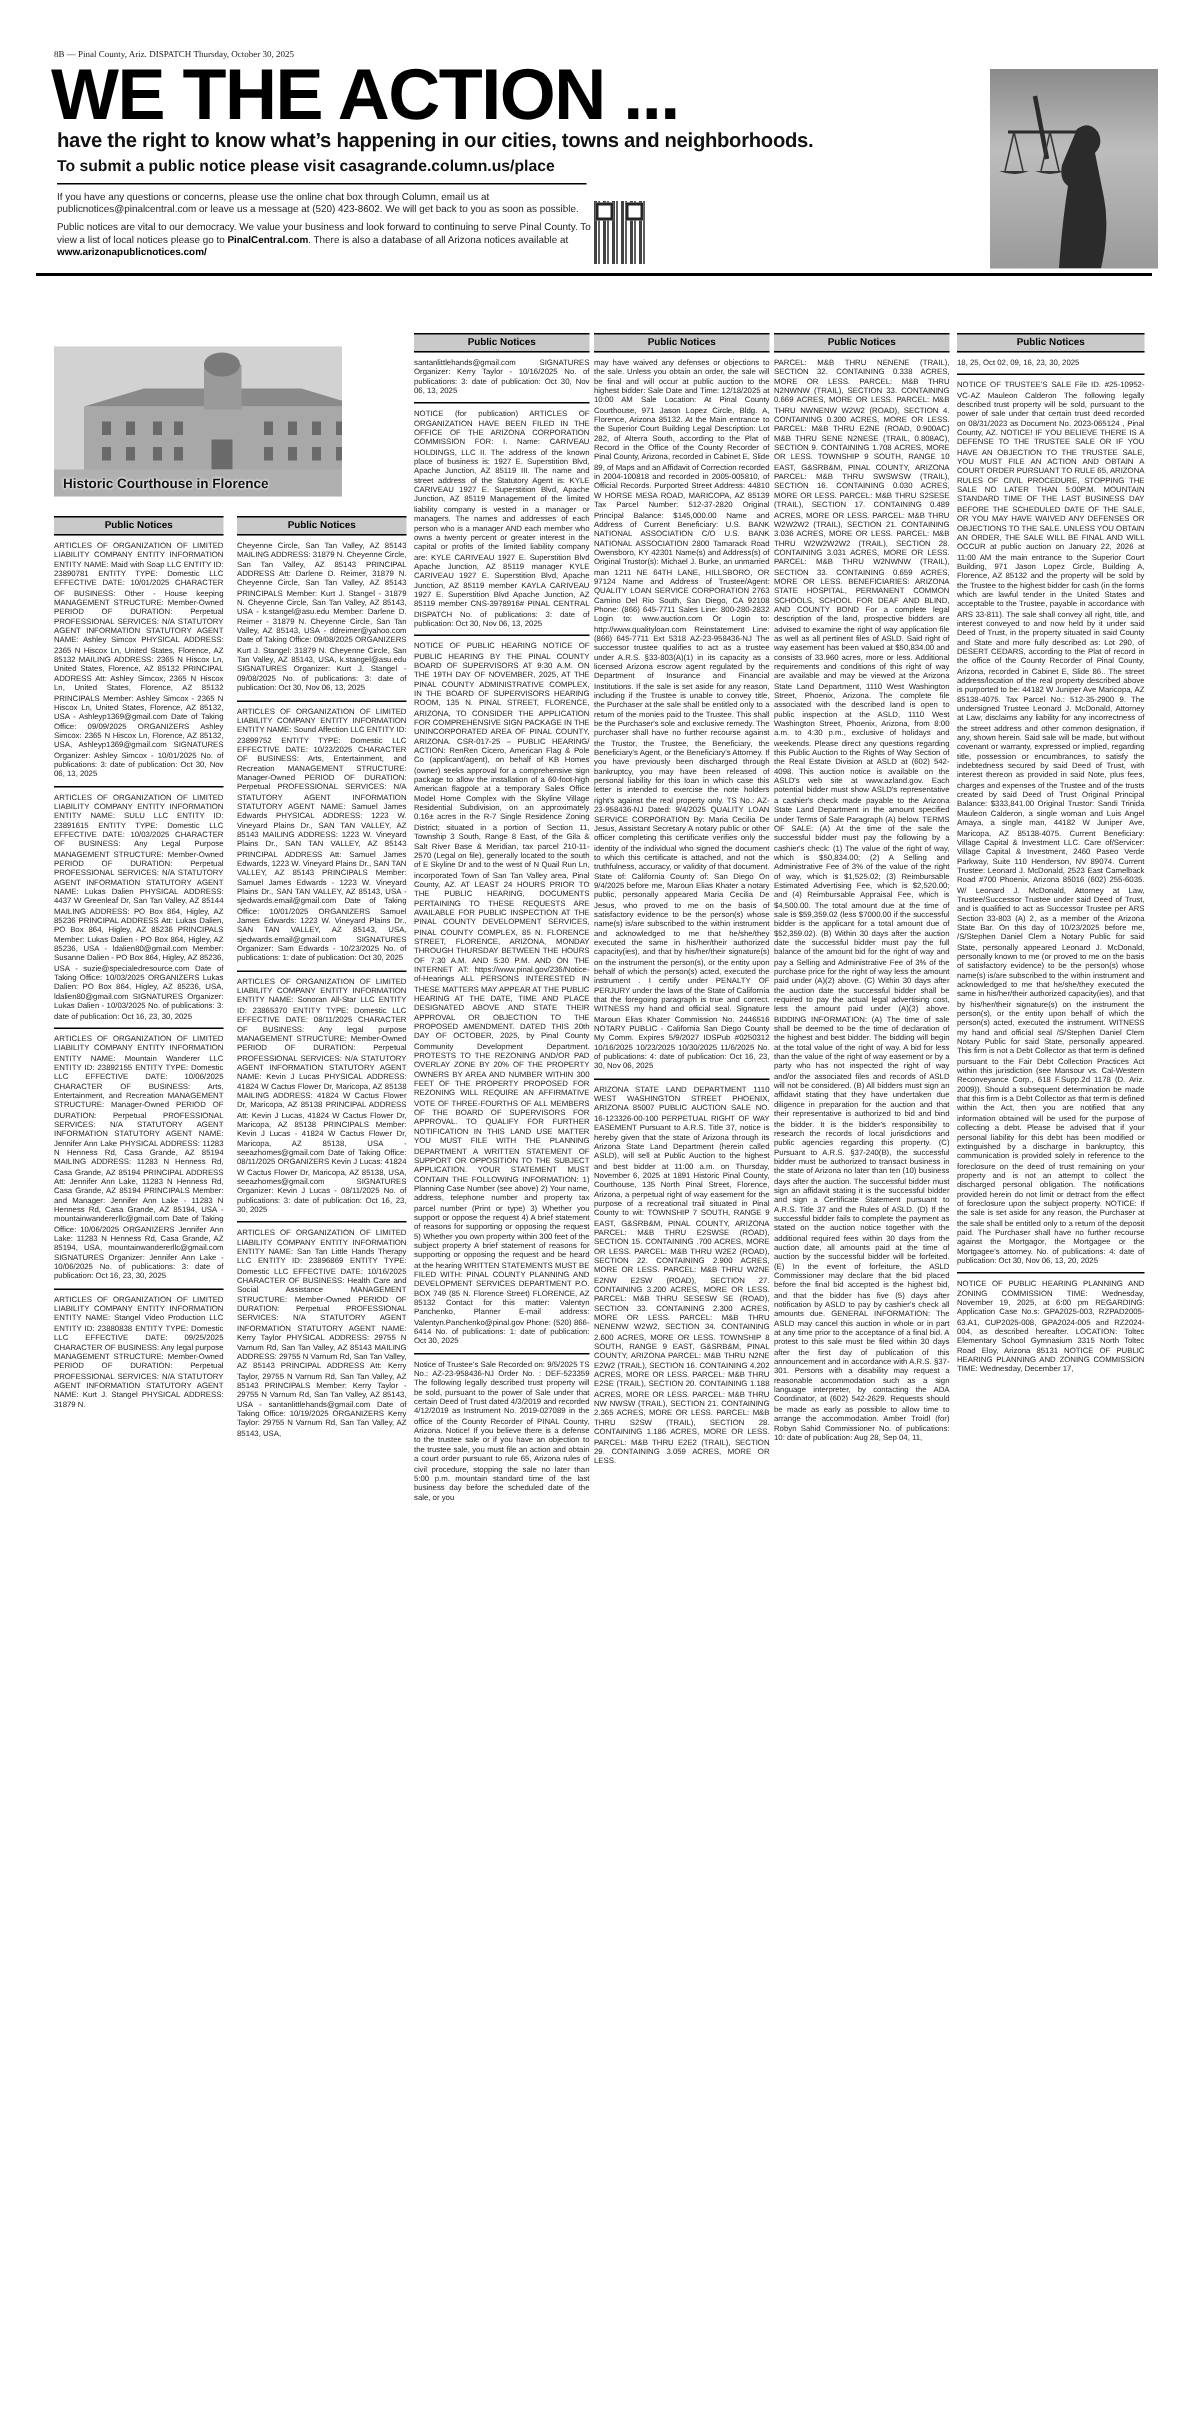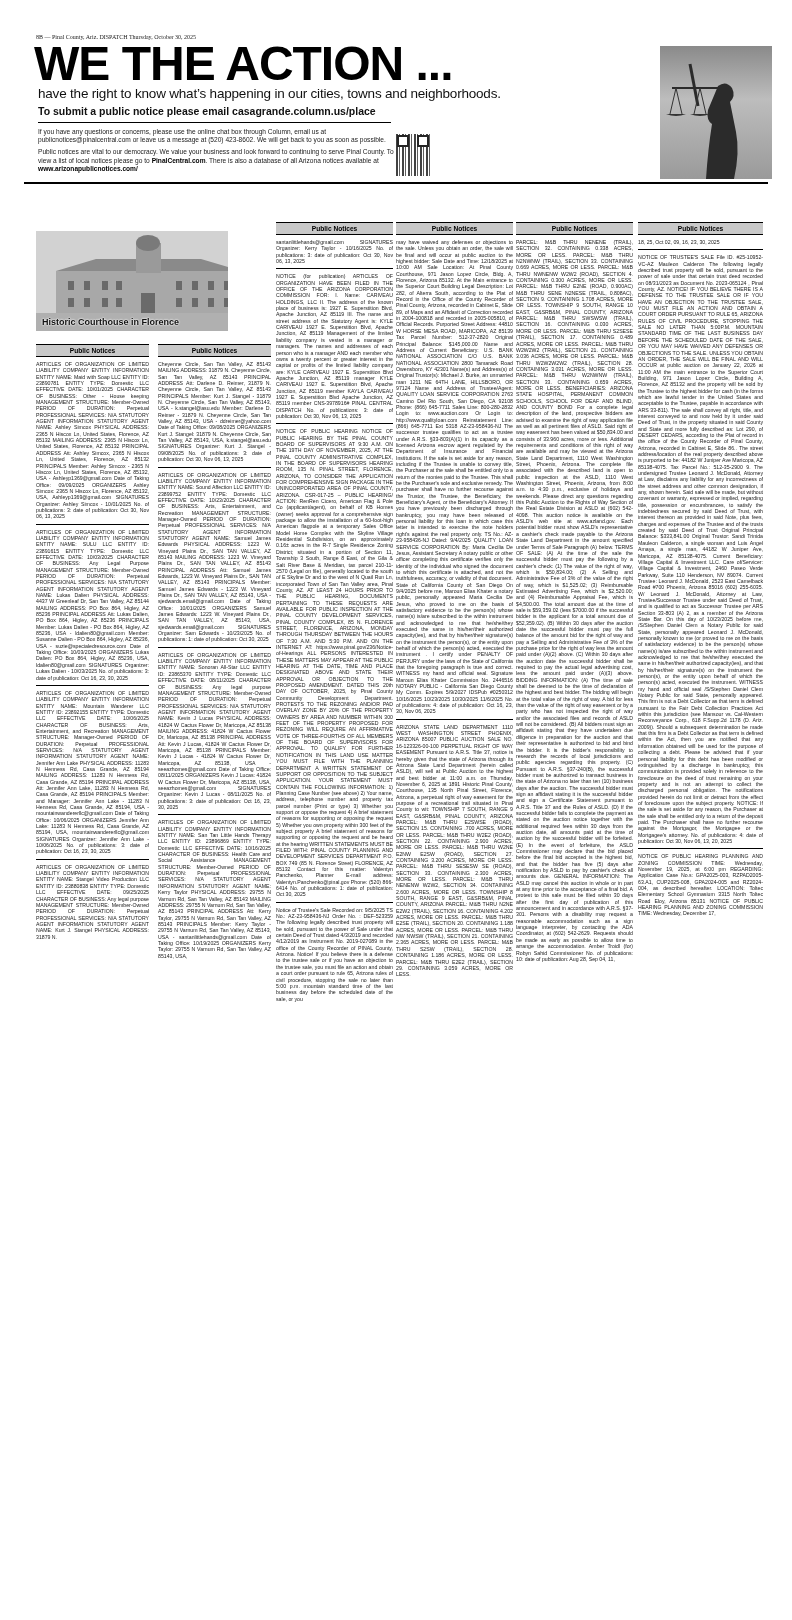--- a/index.html
+++ b/index.html
@@ -1,20 +1,20 @@
 <!DOCTYPE html>
 <html><head>
 <meta charset="utf-8">
 <style>
   * { box-sizing: border-box; margin: 0; padding: 0; }
   html, body { width: 792px; height: 1620px; background: #fff; overflow: hidden; }
   body { position: relative; font-family: "Liberation Sans", sans-serif; color: #111; }
   .folio { position: absolute; left: 36px; top: 34px; font-family: "Liberation Serif", serif; font-size: 6px; color: #222; }
   .masthead { position: absolute; left: 34px; top: 42px; font-family: "Liberation Sans", sans-serif; font-weight: bold; font-size: 48px; letter-spacing: -1px; line-height: 44px; color: #000; }
-  .tagline { position: absolute; left: 38px; top: 86px; font-size: 13.5px; font-weight: normal; color: #111; letter-spacing: -0.2px; }
+  .tagline { position: absolute; left: 38px; top: 86px; font-size: 13.5px; font-weight: bold; color: #111; letter-spacing: -0.2px; }
   .submit { position: absolute; left: 38px; top: 105px; font-size: 10.5px; font-weight: bold; color: #111; }
   .rule-short { position: absolute; left: 38px; top: 122px; width: 353px; height: 1px; background: #000; }
   .intro { position: absolute; left: 38px; top: 128px; width: 360px; font-size: 6.6px; line-height: 8.2px; color: #222; }
   .intro p { margin-bottom: 4px; }
   .intro b { color: #000; }
   .qr { position: absolute; left: 396px; top: 134px; width: 34px; height: 42px;
         background:
           repeating-linear-gradient(90deg, #222 0 2px, #fff 2px 3px, #444 3px 4px, #fff 4px 6px),
           #888;
         opacity: 0.85; }
@@ -41,21 +41,21 @@
   #c4 { left: 396px; top: 222px; width: 117px; }
   #c5 { left: 516px; top: 222px; width: 117px; }
   #c6 { left: 638px; top: 222px; width: 125px; }
 </style>
 </head>
 <body>
 
 <div class="folio">8B — Pinal County, Ariz. DISPATCH  Thursday, October 30, 2025</div>
 <div class="masthead">WE THE ACTION ...</div>
 <div class="tagline">have the right to know what’s happening in our cities, towns and neighborhoods.</div>
-<div class="submit">To submit a public notice please email casagrande.column.us/place</div>
+<div class="submit">To submit a public notice please visit casagrande.column.us/place</div>
 <div class="rule-short"></div>
 
 <div class="intro">
   <p>If you have any questions or concerns, please use the online chat box through Column, email us at publicnotices@pinalcentral.com or leave us a message at (520) 423-8602. We will get back to you as soon as possible.</p>
   <p><span>Public notices are vital to our democracy. We value your business and look forward to continuing to serve Pinal County. To view a list of local notices please go to </span><b>PinalCentral.com</b><span>. There is also a database of all Arizona notices available at </span><b>www.arizonapublicnotices.com/</b></p>
 </div>
 
 <div class="qr"></div>
 
 <div class="justice">

